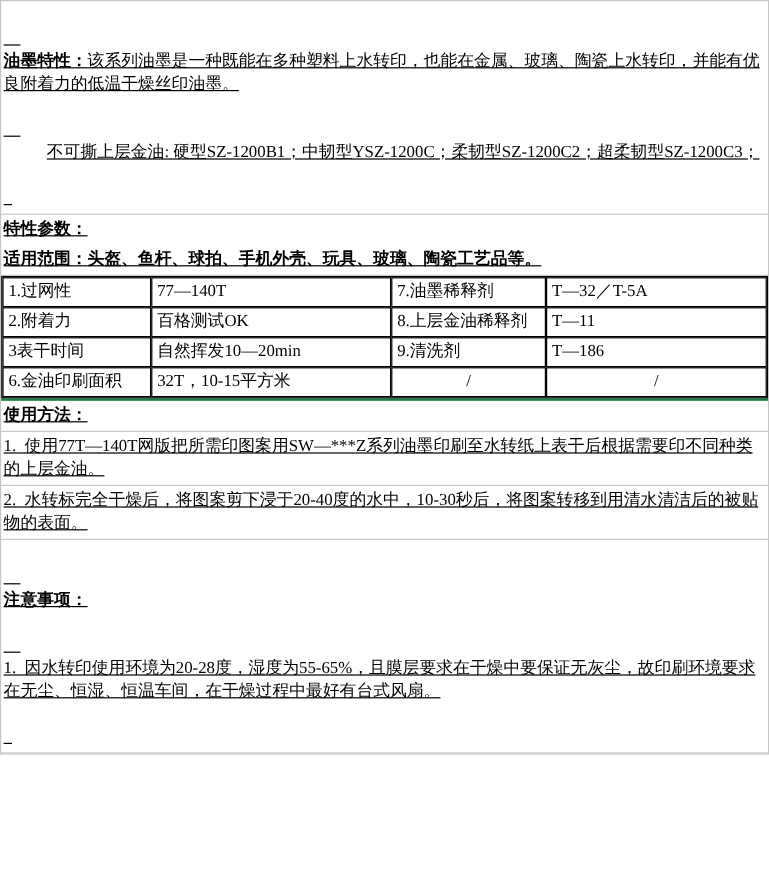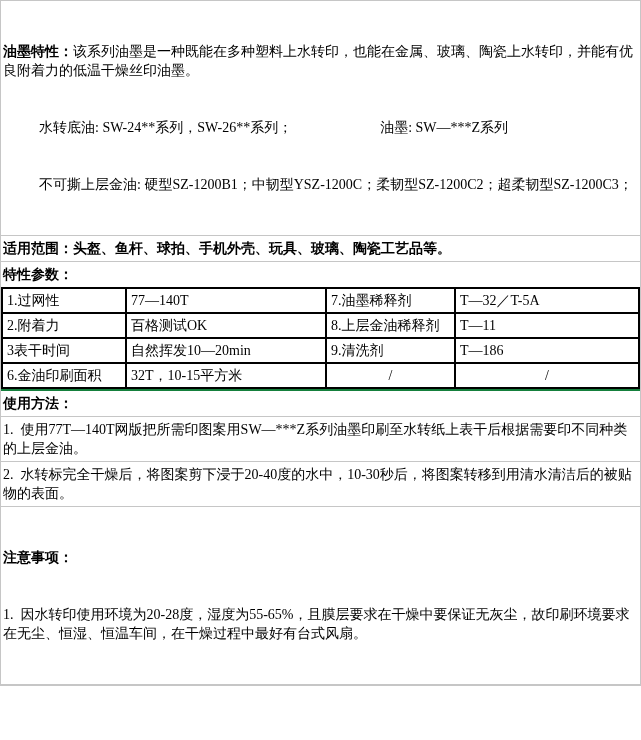--- a/index.html
+++ b/index.html
@@ -10,20 +10,21 @@
     font-family: "Liberation Serif", serif;
     color: #000000;
     font-size: 14px;
     line-height: 19px;
     background: #ffffff;
   }
   .sec {
     border-bottom: 1px solid #c6c6c6;
     padding: 3px 2px;
     white-space: pre-wrap;
+    text-decoration: underline;
   }
   .sec.no-sep { border-bottom: none; }
   .bold { font-weight: bold; }
   .indent { padding-left: 36px; }
   .ink-gap { margin-left: 88px; }
   .sec--table { padding: 0; border-bottom: 2px solid #15803d; }
   table.params {
     width: 100%;
     border-collapse: separate;
     border-spacing: 0;
@@ -44,27 +45,26 @@
   td.center { text-align: center; }
   .hdr-line { margin: 0; }
 </style>
 </head>
 <body>
 
 <div class="doc">
 
   <div class="sec">
     <p class="hdr-line"><span class="bold">油墨特性：</span><span>该系列油墨是一种既能在多种塑料上水转印，也能在金属、玻璃、陶瓷上水转印，并能有优良附着力的低温干燥丝印油墨。</span></p>
-    <p class="hdr-line indent"><span>水转底油: SW-24**系列，SW-26**系列；</span><span class="ink-gap">油墨: SW—***Z系列</span></p>
     <p class="hdr-line indent"><span>不可撕上层金油: 硬型SZ-1200B1；中韧型YSZ-1200C；柔韧型SZ-1200C2；超柔韧型SZ-1200C3；</span></p>
   </div>
 
+  <div class="sec no-sep"><span class="bold">特性参数：</span></div>
+
   <div class="sec"><span class="bold">适用范围：</span><span class="bold">头盔、鱼杆、球拍、手机外壳、玩具、玻璃、陶瓷工艺品等。</span></div>
-
-  <div class="sec no-sep"><span class="bold">特性参数：</span></div>
 
   <div class="sec--table">
     <table class="params">
       <colgroup>
           <col class="c0">
           <col class="c1">
           <col class="c2">
           <col class="c3">
         </colgroup>
       <tbody>

